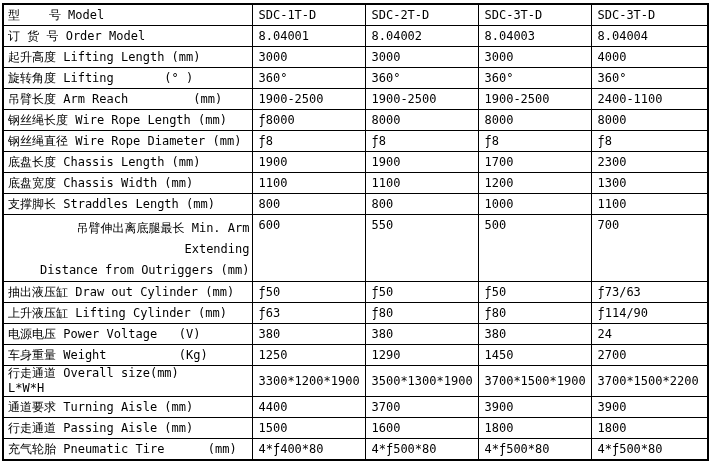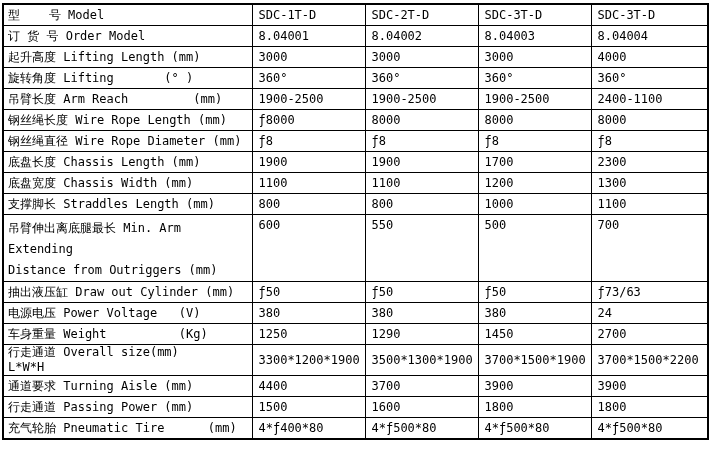--- a/index.html
+++ b/index.html
@@ -34,20 +34,21 @@
   table.spec td.value {
     padding-left: 6px;
   }
   table.spec tr.tall td {
     height: 42px;
     vertical-align: top;
     padding-top: 3px;
   }
   table.spec tr.tall td.label {
     line-height: 21px;
+    text-align: right;
   }
 </style>
 </head>
 <body>
 
 <table class="spec">
   <colgroup>
     <col style="width:249px">
     <col style="width:113px">
     <col style="width:113px">
@@ -134,20 +135,27 @@
         <td class="value">700</td>
       </tr>
       <tr>
         <td class="label">抽出液压缸 Draw out Cylinder (mm)</td>
         <td class="value">ƒ50</td>
         <td class="value">ƒ50</td>
         <td class="value">ƒ50</td>
         <td class="value">ƒ73/63</td>
       </tr>
       <tr>
+        <td class="label">上升液压缸 Lifting Cylinder (mm)</td>
+        <td class="value">ƒ63</td>
+        <td class="value">ƒ80</td>
+        <td class="value">ƒ80</td>
+        <td class="value">ƒ114/90</td>
+      </tr>
+      <tr>
         <td class="label">电源电压 Power Voltage   (V)</td>
         <td class="value">380</td>
         <td class="value">380</td>
         <td class="value">380</td>
         <td class="value">24</td>
       </tr>
       <tr>
         <td class="label">车身重量 Weight          (Kg)</td>
         <td class="value">1250</td>
         <td class="value">1290</td>
@@ -162,21 +170,21 @@
         <td class="value">3700*1500*2200</td>
       </tr>
       <tr>
         <td class="label">通道要求 Turning Aisle (mm)</td>
         <td class="value">4400</td>
         <td class="value">3700</td>
         <td class="value">3900</td>
         <td class="value">3900</td>
       </tr>
       <tr>
-        <td class="label">行走通道 Passing Power (mm)</td>
+        <td class="label">行走通道 Passing Aisle (mm)</td>
         <td class="value">1500</td>
         <td class="value">1600</td>
         <td class="value">1800</td>
         <td class="value">1800</td>
       </tr>
       <tr>
         <td class="label">充气轮胎 Pneumatic Tire      (mm)</td>
         <td class="value">4*ƒ400*80</td>
         <td class="value">4*ƒ500*80</td>
         <td class="value">4*ƒ500*80</td>

